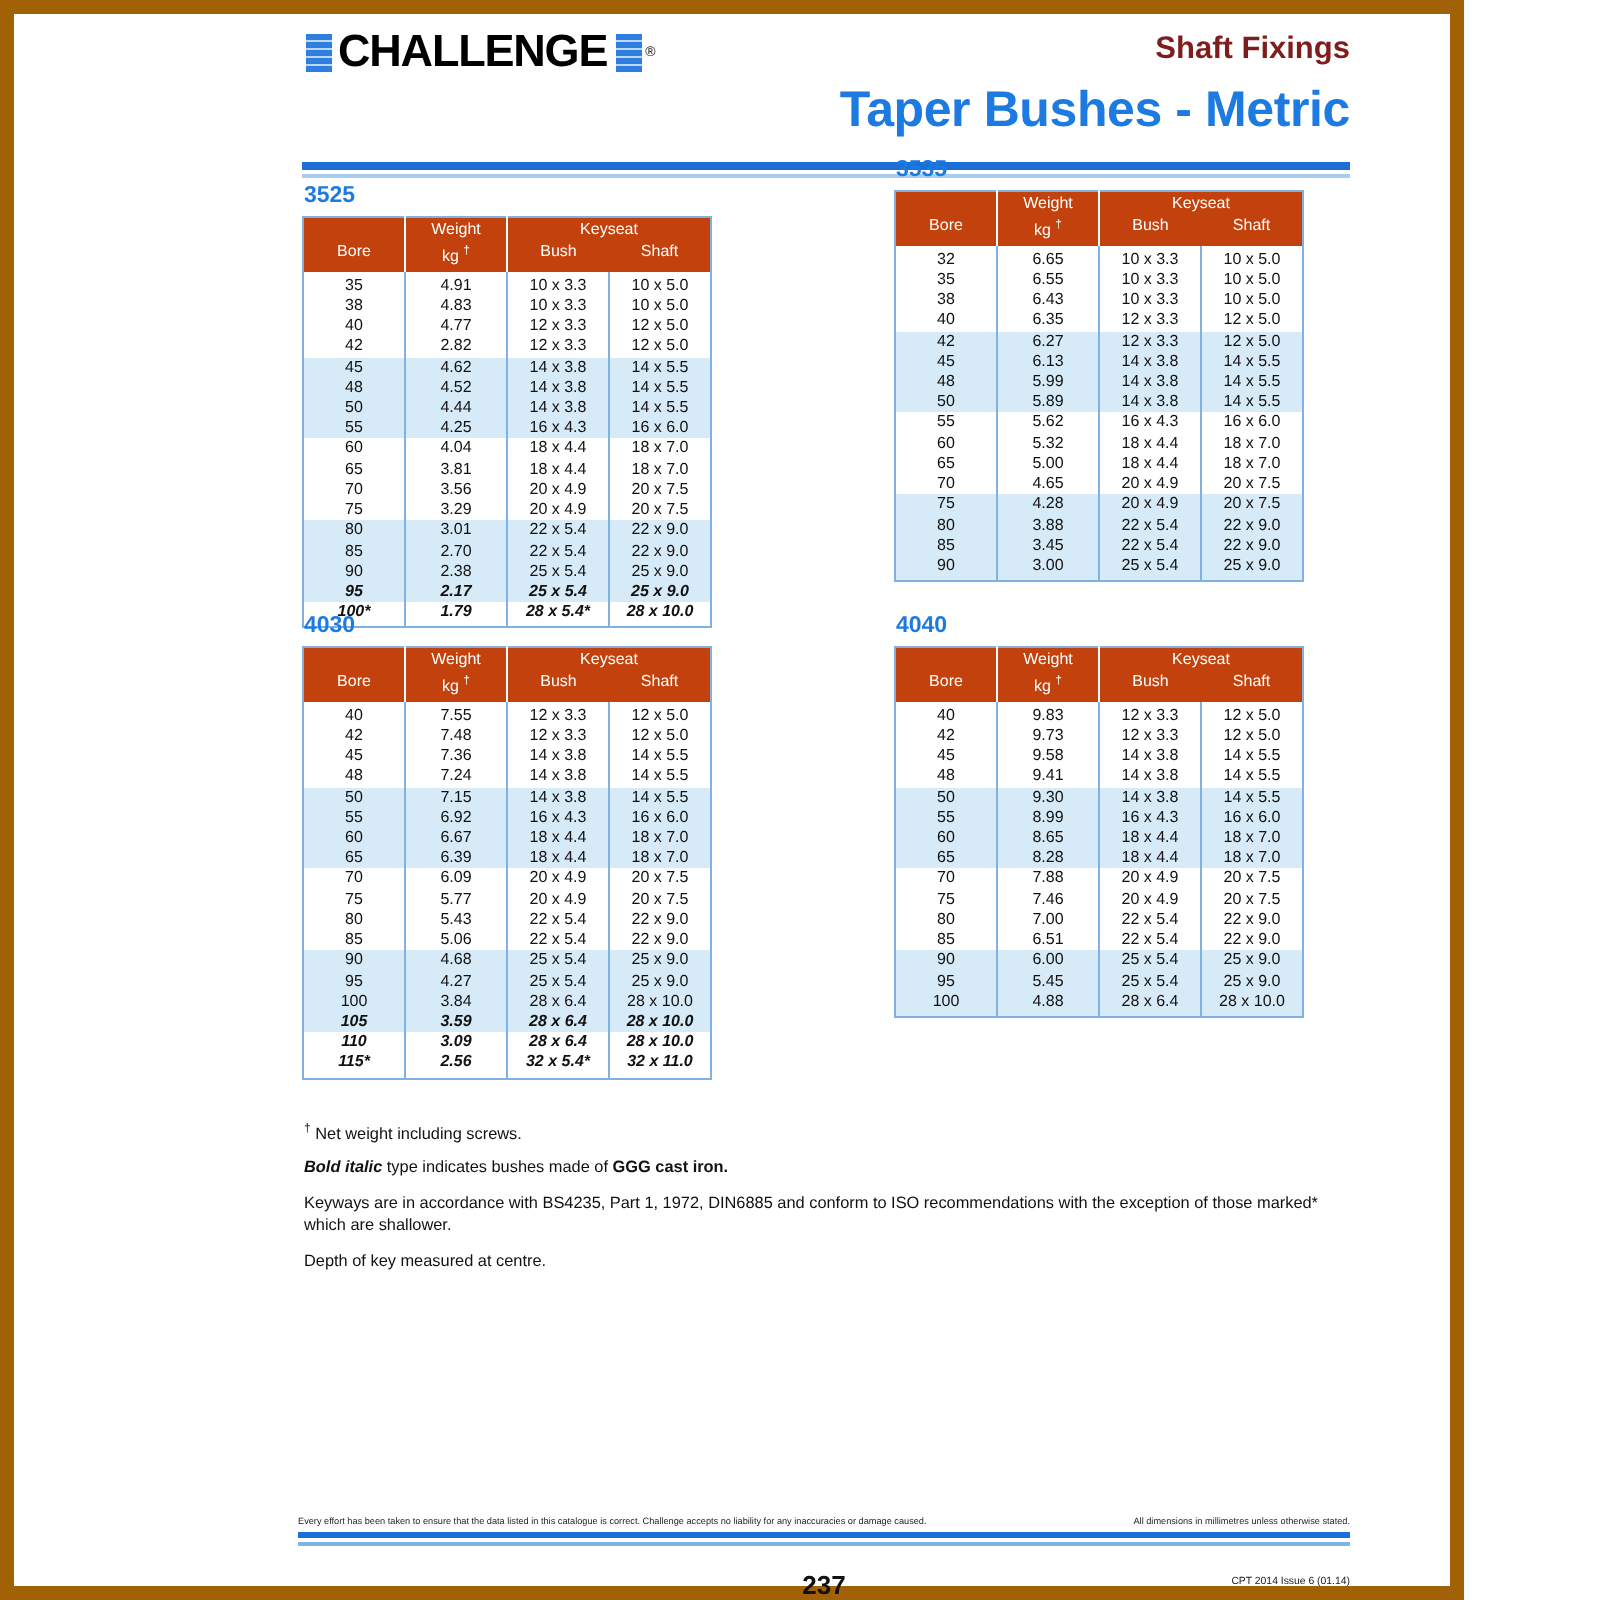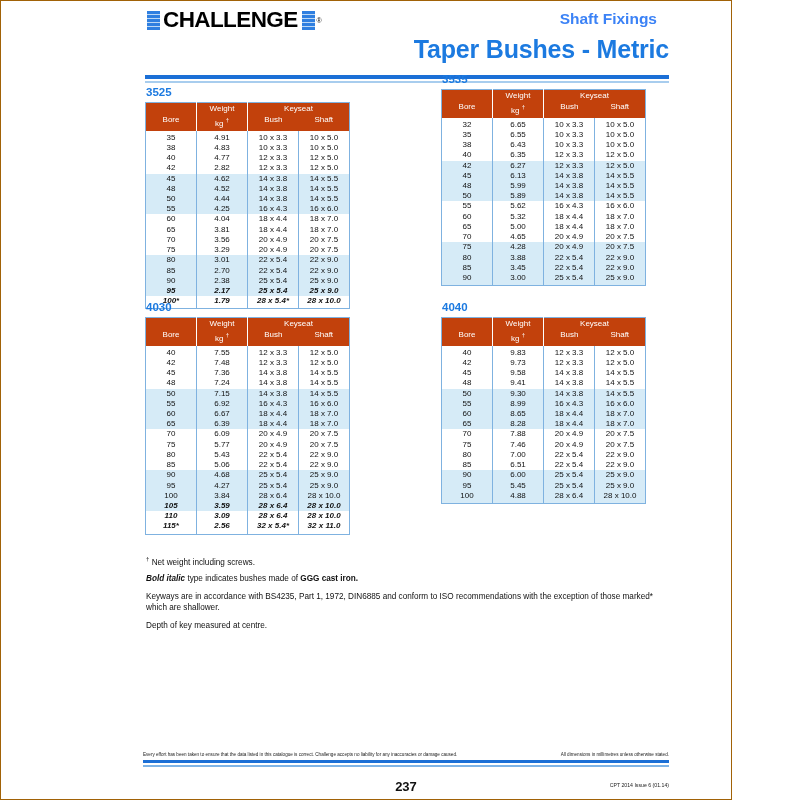--- a/index.html
+++ b/index.html
@@ -7,21 +7,21 @@
     width:800px;height:800px;
     background:#ffffff;
     font-family:"Liberation Sans", sans-serif;
     color:#000;
     overflow:hidden;
   }
   .page{
     position:relative;
     width:732px;height:800px;
     box-sizing:border-box;
-    border:1px solid #a16207;
+    border:7px solid #a16207;
     background:#fff;
   }
   .content{
     position:absolute;
     left:140px; top:0; width:530px;
   }
 
   
   .masthead{
     position:relative;
@@ -43,22 +43,22 @@
   }
   .logo-bars.left{margin-right:3px;}
   .logo-bars.right{margin-left:4px;}
   .logo-word{
     font-size:22.5px;font-weight:bold;letter-spacing:-0.6px;
     line-height:22px;color:#000;
   }
   .logo-reg{font-size:7px;vertical-align:super;color:#111;margin-left:2px;}
 
   .kicker{
-    position:absolute;right:14px;top:9px;
-    color:#3b82f6;font-size:15.5px;font-weight:bold;
+    position:absolute;right:2px;top:9px;
+    color:#7f1d1d;font-size:15.5px;font-weight:bold;
   }
   .maintitle{
     position:absolute;right:2px;top:34px;
     color:#1c7ae0;font-size:25px;font-weight:bold;
     letter-spacing:-0.2px;
   }
   .rule-thick{
     position:absolute;left:4px;top:74px;width:524px;height:4px;
     background:#1b6fd6;
   }

